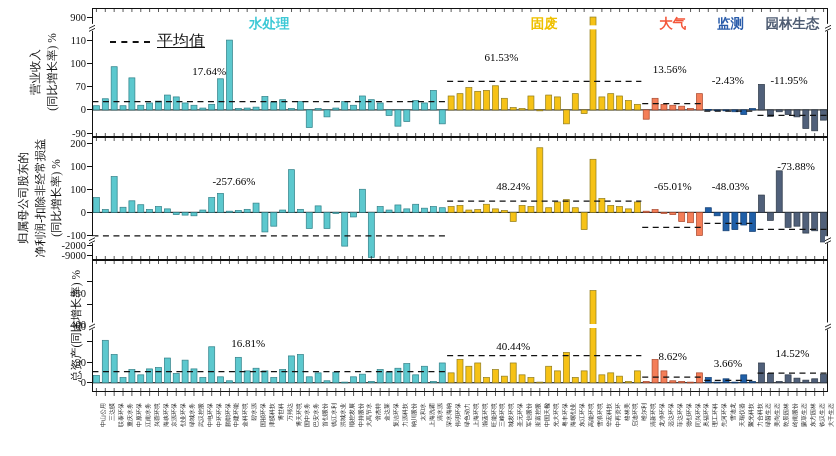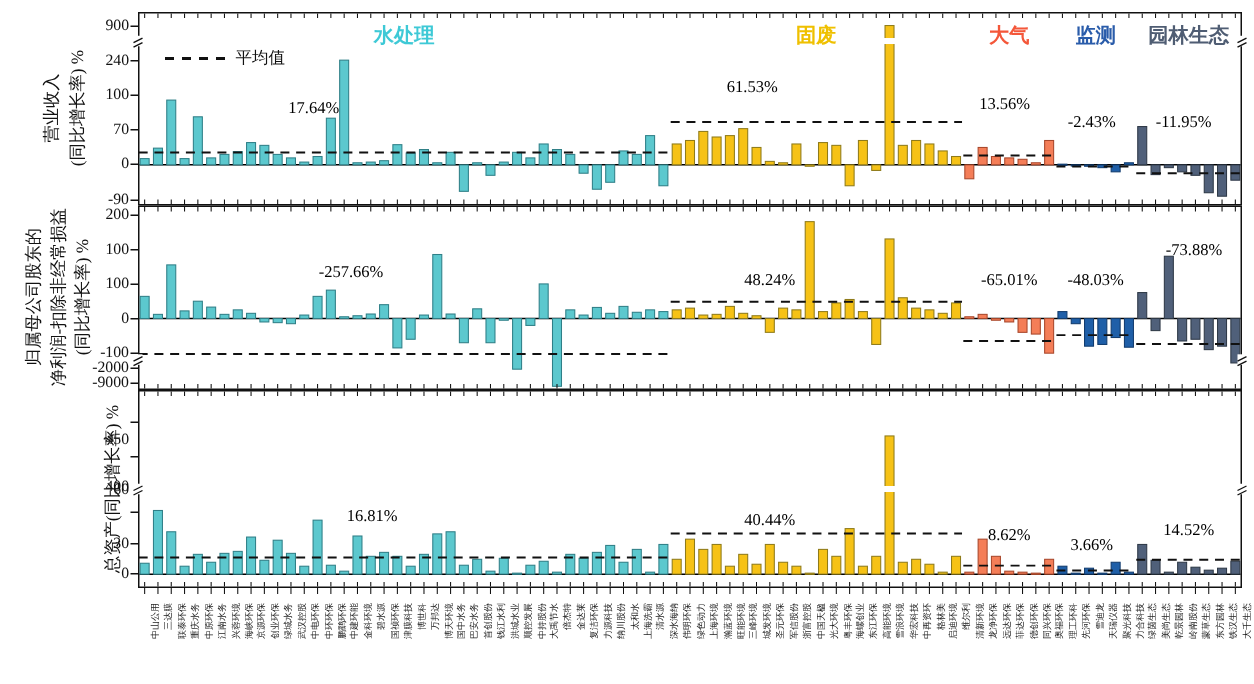--- a/index.html
+++ b/index.html
@@ -5,21 +5,21 @@
   html,body{margin:0;padding:0;background:#fff;}
   #stage{position:relative;width:836px;height:456px;background:#fff;overflow:hidden;
          font-family:"Liberation Serif","DejaVu Serif",serif;color:#111;}
   .ylab{position:absolute;text-align:center;line-height:1.45;font-size:11.5px;white-space:nowrap;
         transform:translate(-50%,-50%) rotate(-90deg);}
   .ytick{position:absolute;left:30px;width:56px;text-align:right;font-size:10.5px;line-height:13px;}
   .ytickmark{position:absolute;left:87px;width:5px;height:1px;background:#111;}
   .xlab{position:absolute;width:0;height:0;}
   .xlab span{display:inline-block;white-space:nowrap;font-size:6px;color:#222;
              transform-origin:0 0;transform:rotate(-90deg) translateX(-100%);letter-spacing:0;}
-  #legend{position:absolute;left:110px;top:31px;display:flex;align-items:center;font-size:11px;}
+  #legend{position:absolute;left:110px;top:31px;display:flex;align-items:center;font-size:16px;text-decoration:underline;}
   #legend .dashseg{display:inline-block;width:40px;height:0;border-top:2px dashed #111;margin-right:7px;}
 </style>
 </head>
 <body>
 
 <div id="stage">
   <div class="ylab" style="left:44px;top:72px;">
     <div>营业收入</div>
     <div>(同比增长率) %</div>
   </div>
@@ -305,21 +305,21 @@
       <text x="700.5301204819277" y="20" text-anchor="middle" font-size="13.5" font-weight="bold" font-family="&quot;Liberation Serif&quot;,&quot;DejaVu Serif&quot;,serif" fill="#4F5D73">园林生态</text>
       <rect x="-3" y="15.850000000000001" width="6" height="7" fill="#ffffff"></rect>
       <line x1="-3" y1="20.35" x2="3" y2="17.35" stroke="#111" stroke-width="0.9"></line>
       <line x1="-3" y1="23.35" x2="3" y2="20.35" stroke="#111" stroke-width="0.9"></line>
       <rect x="733" y="15.850000000000001" width="6" height="7" fill="#ffffff"></rect>
       <line x1="733" y1="20.35" x2="739" y2="17.35" stroke="#111" stroke-width="0.9"></line>
       <line x1="733" y1="23.35" x2="739" y2="20.35" stroke="#111" stroke-width="0.9"></line>
     </svg>
     <div class="ytick" style="top: 10.53px;">900</div>
     <div class="ytickmark" style="top: 16.53px;"></div>
-    <div class="ytick" style="top: 33.75px;">240</div>
+    <div class="ytick" style="top: 33.75px;">110</div>
     <div class="ytickmark" style="top: 39.75px;"></div>
     <div class="ytick" style="top: 56.97px;">100</div>
     <div class="ytickmark" style="top: 62.97px;"></div>
     <div class="ytick" style="top: 80.19px;">70</div>
     <div class="ytickmark" style="top: 86.19px;"></div>
     <div class="ytick" style="top: 103.41px;">0</div>
     <div class="ytickmark" style="top: 109.41px;"></div>
     <div class="ytick" style="top: 126.63px;">-90</div>
     <div class="ytickmark" style="top: 132.63px;"></div>
     <svg width="736" height="129" style="position: absolute; left: 92px; top: 137px; overflow: visible;">

